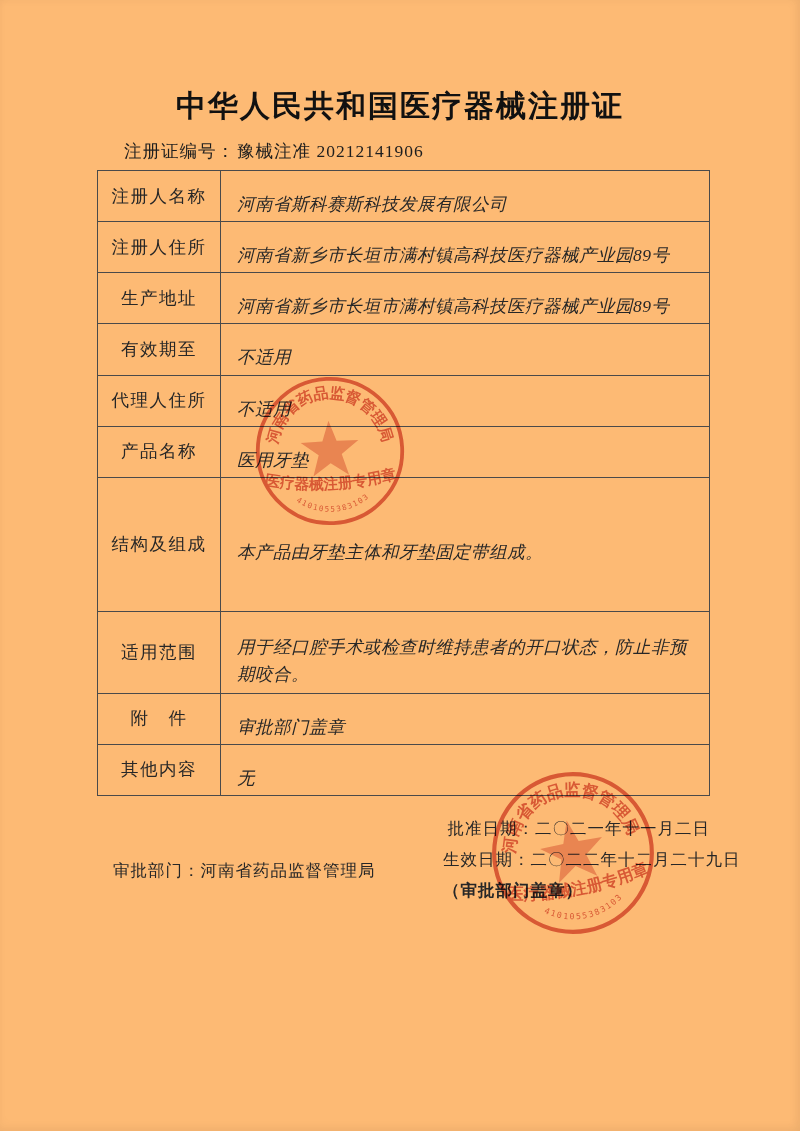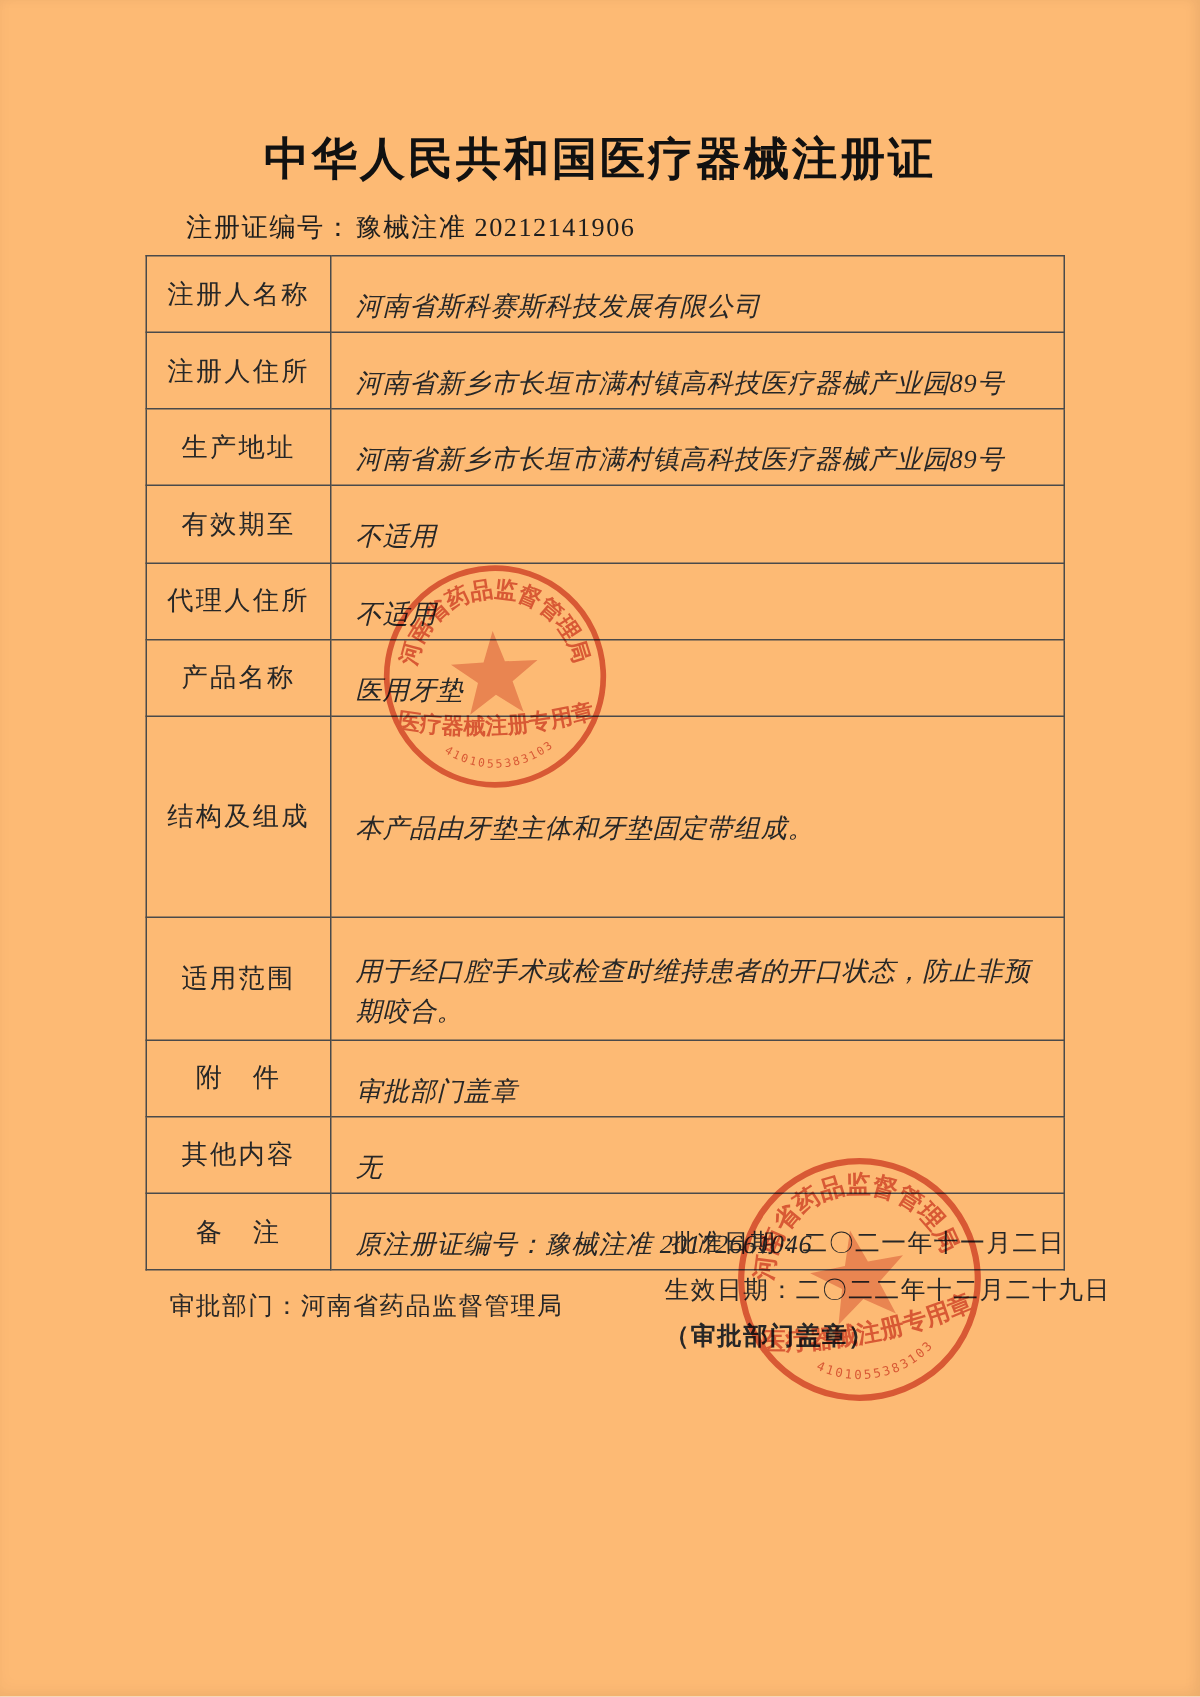--- a/index.html
+++ b/index.html
@@ -109,24 +109,20 @@
           <td class="value-cell">用于经口腔手术或检查时维持患者的开口状态，防止非预期咬合。</td>
         </tr>
         <tr class="cert-row row-10">
           <td class="label-cell">附　件</td>
           <td class="value-cell">审批部门盖章</td>
         </tr>
         <tr class="cert-row row-11">
           <td class="label-cell">其他内容</td>
           <td class="value-cell">无</td>
         </tr>
-        <tr class="cert-row row-12">
-          <td class="label-cell">备　注</td>
-          <td class="value-cell">原注册证编号：豫械注准 20172661046</td>
-        </tr>
       </tbody>
   </table>
 
   <div class="footer-left">
     <span>审批部门：</span><span>河南省药品监督管理局</span>
   </div>
 
   <div class="footer-right">
     <div class="date-line">
       <span>批准日期：</span><span>二〇二一年十一月二日</span>

